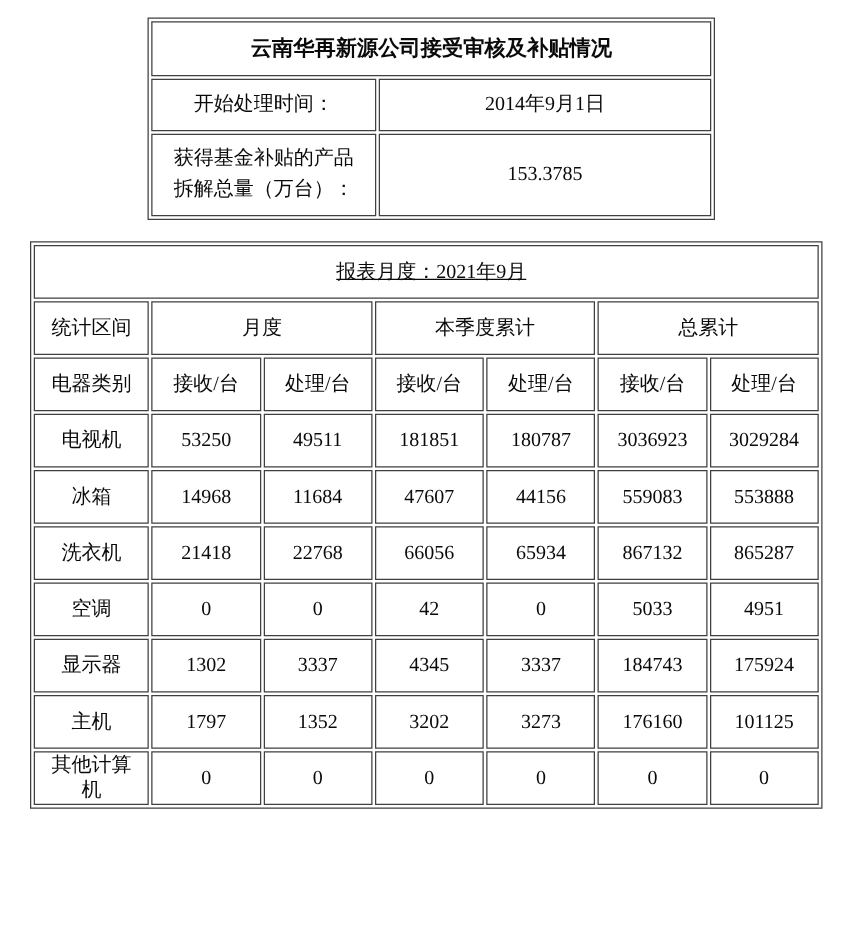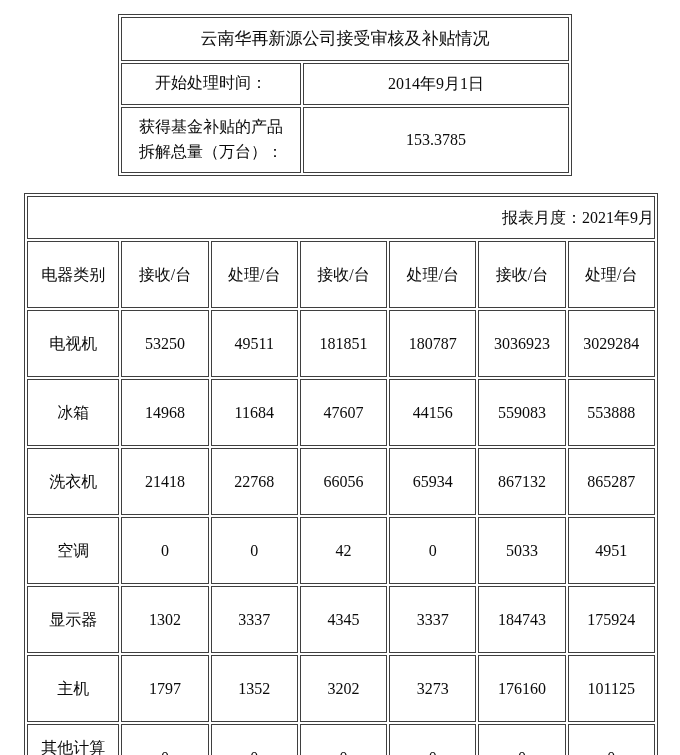--- a/index.html
+++ b/index.html
@@ -28,46 +28,47 @@
     padding: 0;
   }
   
   .summary-table {
     margin: 14px 0 0 118px;
     width: 452px;
   }
   .summary-table td { height: 40px; }
   .summary-table .title-cell {
     height: 42px;
-    font-weight: normal;
+    font-weight: bold;
     font-size: 17px;
   }
   .col-s1 { width: 180px; }
   .col-s2 { width: 266px; }
   .summary-table .label-cell { padding: 0 6px; font-family: Liberation Mono, monospace; }
   .summary-table .label-cell-left {
     text-align: center;
     padding: 0 13px;
     height: 64px;
     line-height: 1.55;
   }
   .summary-table .tall { height: 64px; }
   
   .report-table {
     margin: 17px 0 0 24px;
     width: 634px;
   }
   .report-table td { height: 41px; }
   .report-table .month-cell {
-    text-align: right;
+    text-align: center;
     padding-left: 8px;
+    text-decoration: underline;
   }
   .col-r1 { width: 92px; }
   .col-r  { width: 87px; }
-  .report-table .cat-cell { padding: 12px 6px; }
+  .report-table .cat-cell { padding: 0 6px; }
 </style>
 </head>
 <body>
 
 <div>
 
   <table class="summary-table">
     <colgroup>
         <col class="col-s1">
         <col class="col-s2">
@@ -93,20 +94,26 @@
       <col class="col-r">
         <col class="col-r">
         <col class="col-r">
       <col class="col-r">
         <col class="col-r">
         <col class="col-r">
     </colgroup>
     <tbody>
       <tr>
         <td colspan="7" class="month-cell">报表月度：2021年9月</td>
+      </tr>
+      <tr>
+        <td>统计区间</td>
+        <td colspan="2">月度</td>
+        <td colspan="2">本季度累计</td>
+        <td colspan="2">总累计</td>
       </tr>
       <tr>
         <td class="cat-cell">电器类别</td>
         <td>接收/台</td>
         <td>处理/台</td>
         <td>接收/台</td>
         <td>处理/台</td>
         <td>接收/台</td>
         <td>处理/台</td>
       </tr>

